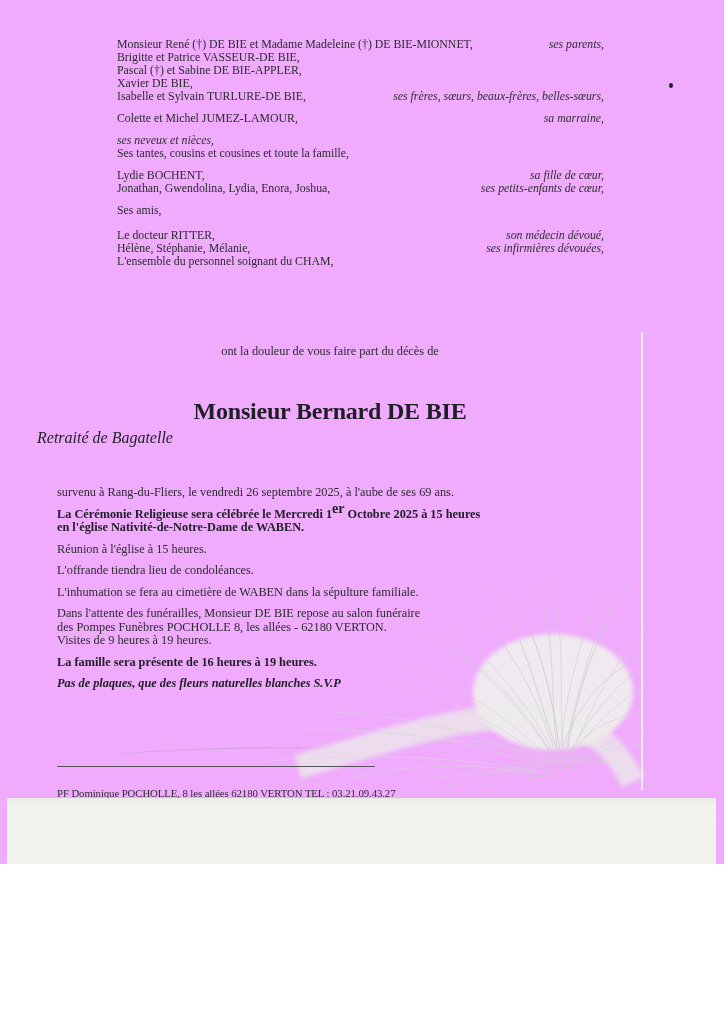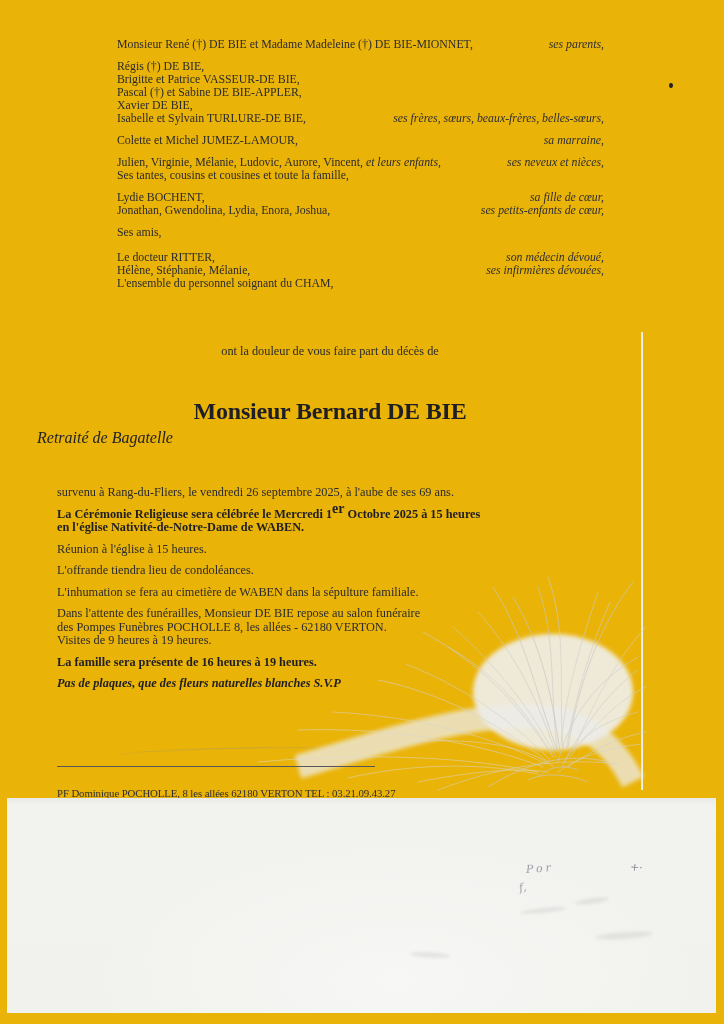--- a/index.html
+++ b/index.html
@@ -1,20 +1,20 @@
 <!DOCTYPE html>
 <html lang="fr"><head>
 <meta charset="utf-8">
 <title>Faire-part de décès — scan</title>
 <style>
   html,body{margin:0;padding:0;background:#ffffff;}
   .canvas{
     position:relative;
-    width:724px;height:1024px;
-    background:#eab308;
+    width:724px;height:864px;
+    background:#f0abfc;
     overflow:hidden;
     font-family:"Liberation Serif","DejaVu Serif",serif;
     color:#2b2b2e;
   }
 
   
   .family{
     position:absolute;left:117px;top:38px;width:487px;
     font-size:11.8px;line-height:13px;
   }
@@ -88,24 +88,20 @@
 </head>
 <body>
 
 <div class="canvas">
 
   <div class="family">
     <div class="frow">
       <span class="left"><span>Monsieur René (†) DE BIE et Madame Madeleine (†) DE BIE-MIONNET,</span></span>
       <span class="rel">ses parents,</span>
     </div>
-    <div class="frow gap">
-      <span class="left"><span>Régis (†) DE BIE,</span></span>
-      <span class="rel"></span>
-    </div>
     <div class="frow">
       <span class="left"><span>Brigitte et Patrice VASSEUR-DE BIE,</span></span>
       <span class="rel"></span>
     </div>
     <div class="frow">
       <span class="left"><span>Pascal (†) et Sabine DE BIE-APPLER,</span></span>
       <span class="rel"></span>
     </div>
     <div class="frow">
       <span class="left"><span>Xavier DE BIE,</span></span>
@@ -113,21 +109,20 @@
     </div>
     <div class="frow">
       <span class="left"><span>Isabelle et Sylvain TURLURE-DE BIE,</span></span>
       <span class="rel">ses frères, sœurs, beaux-frères, belles-sœurs,</span>
     </div>
     <div class="frow gap">
       <span class="left"><span>Colette et Michel JUMEZ-LAMOUR,</span></span>
       <span class="rel">sa marraine,</span>
     </div>
     <div class="frow gap">
-      <span class="left"><span>Julien, Virginie, Mélanie, Ludovic, Aurore, Vincent, </span><span class="it">et leurs enfants,</span></span>
       <span class="rel">ses neveux et nièces,</span>
     </div>
     <div class="frow">
       <span class="left"><span>Ses tantes, cousins et cousines et toute la famille,</span></span>
       <span class="rel"></span>
     </div>
     <div class="frow gap">
       <span class="left"><span>Lydie BOCHENT,</span></span>
       <span class="rel">sa fille de cœur,</span>
     </div>

